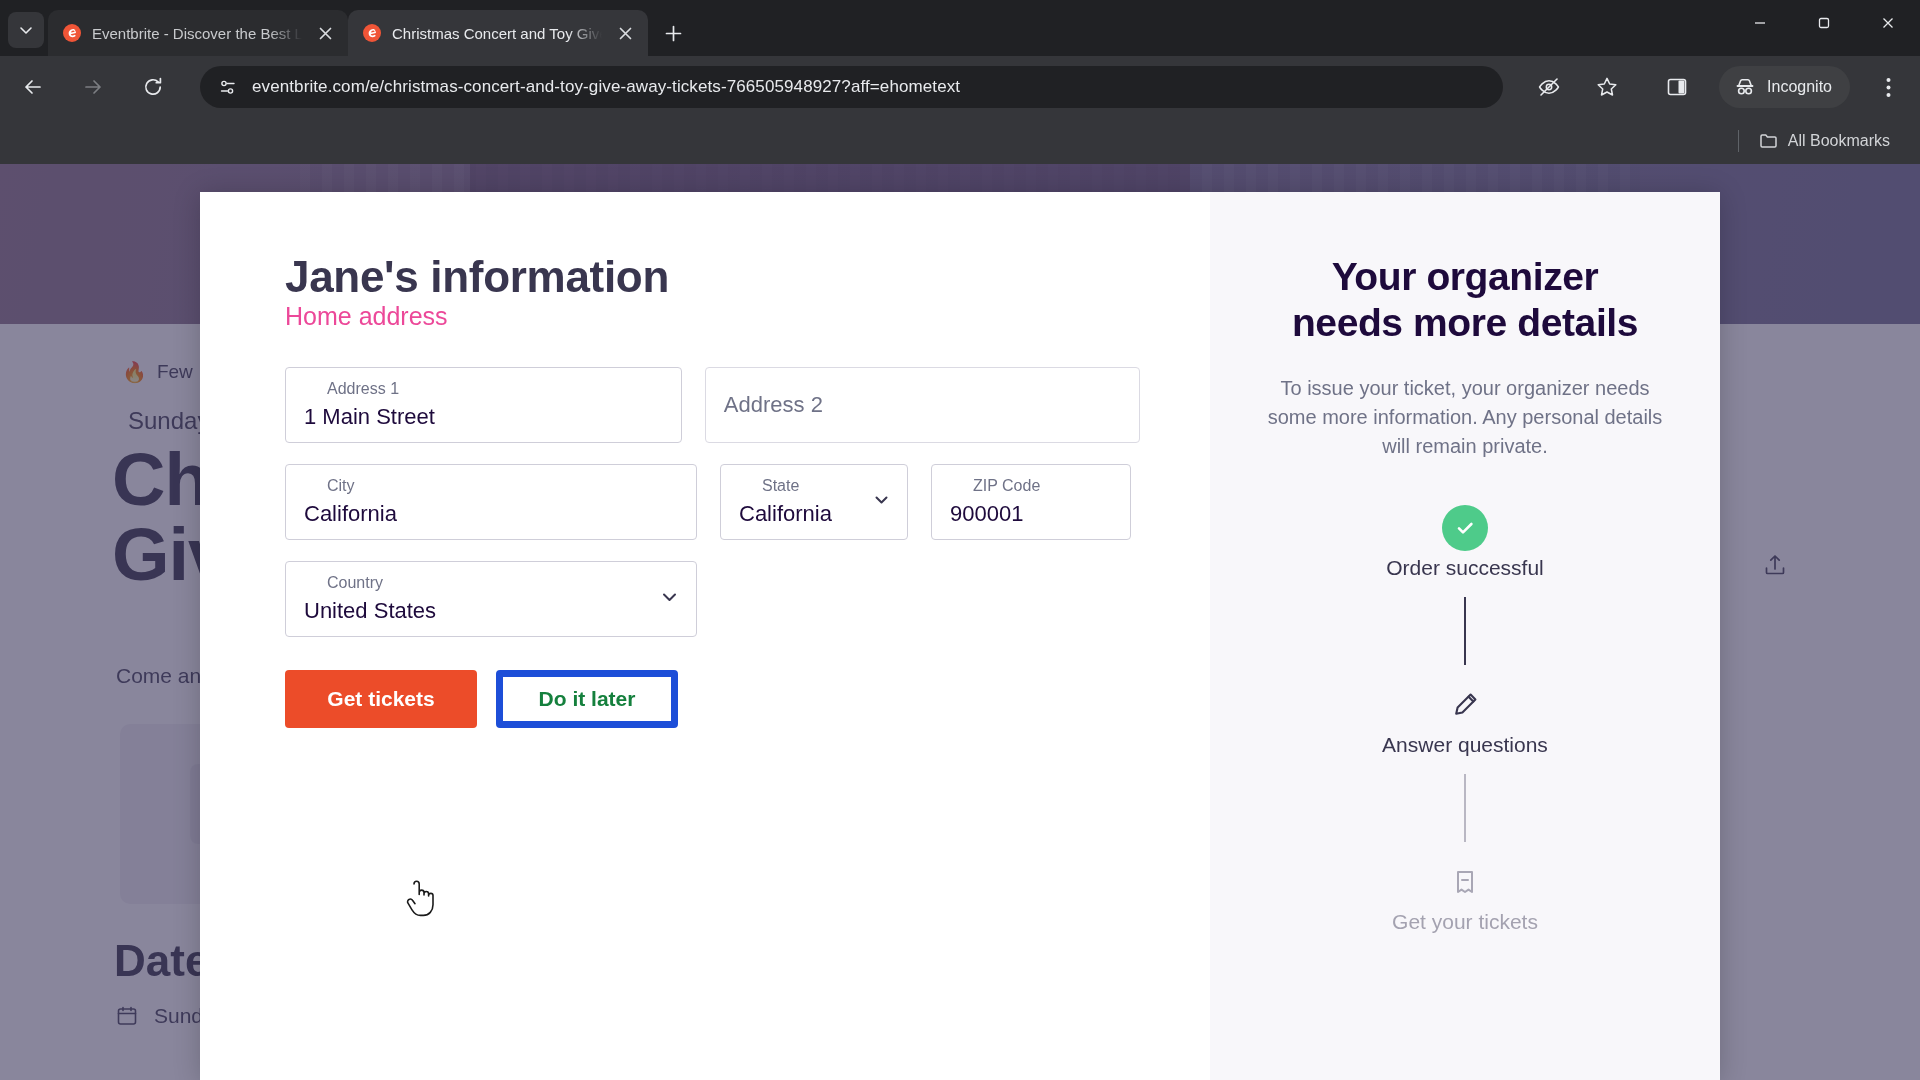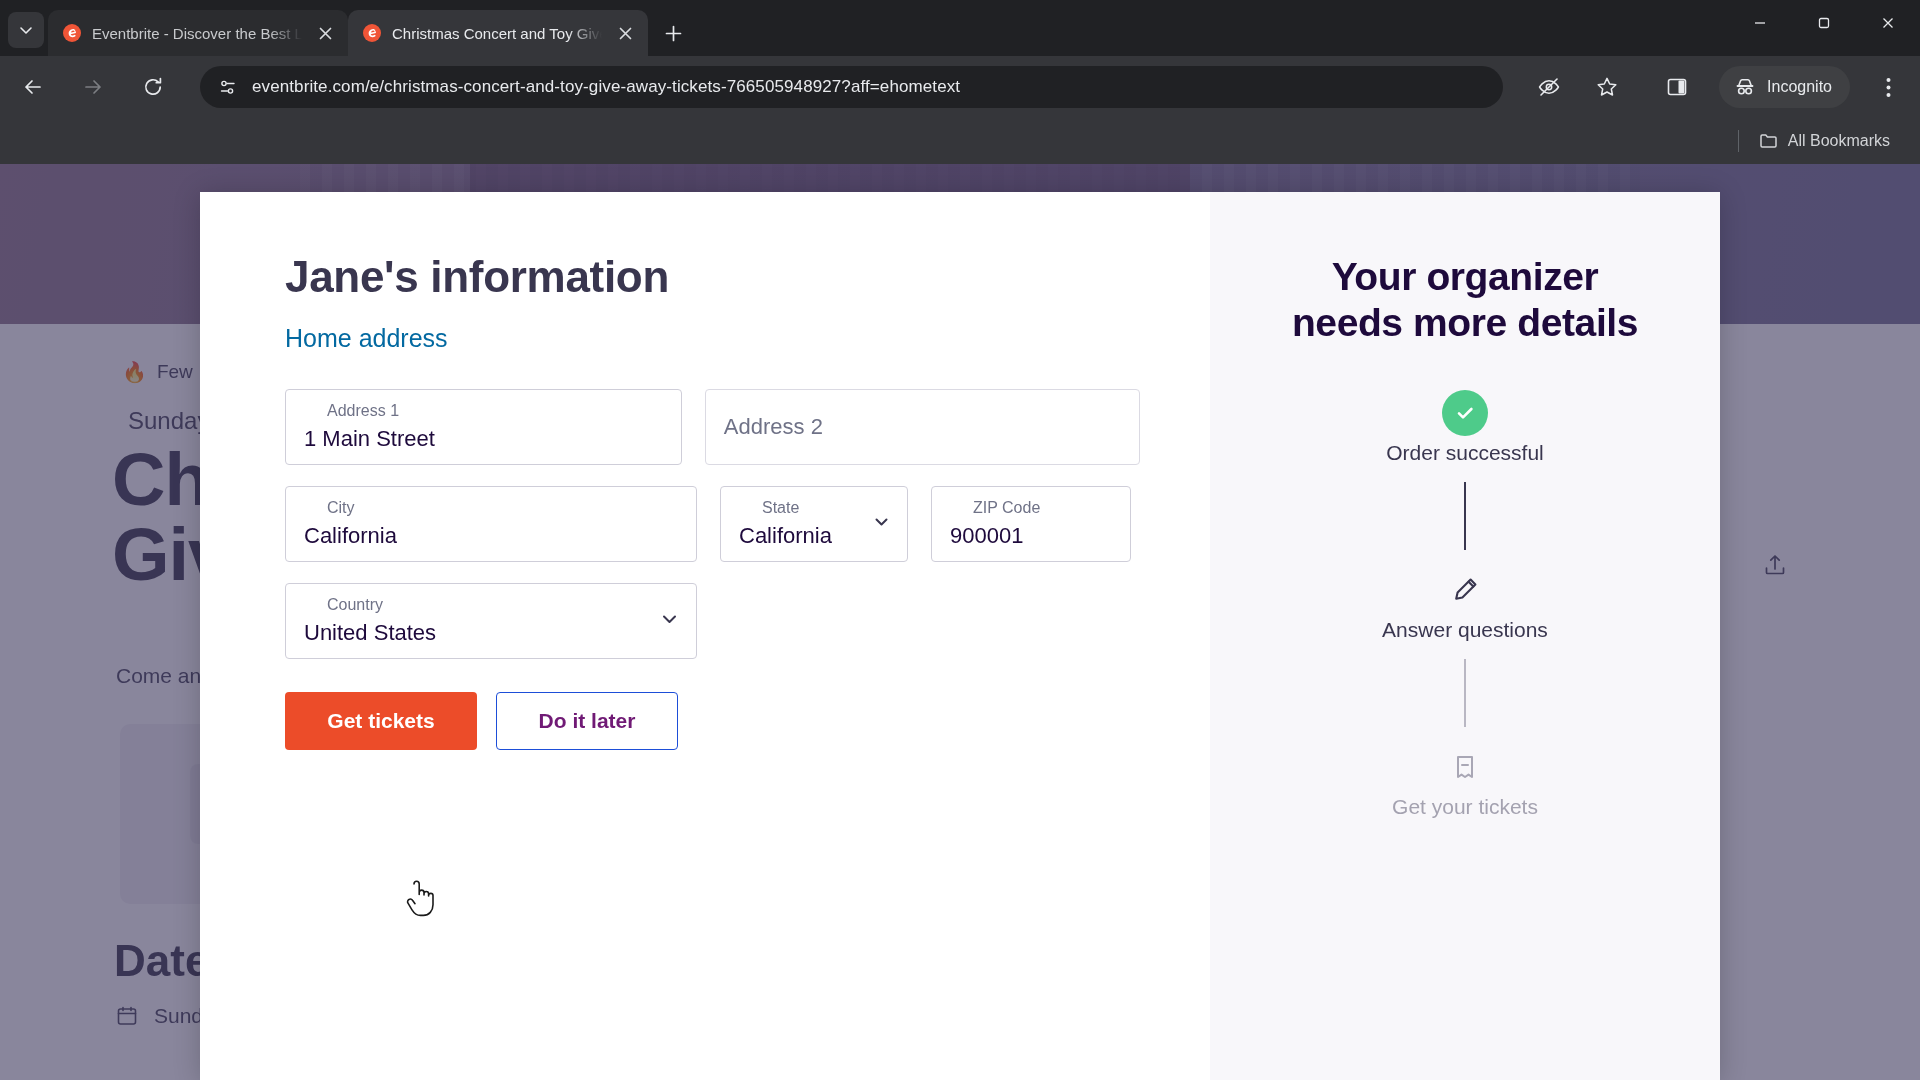--- a/index.html
+++ b/index.html
@@ -154,21 +154,21 @@
   
   .modal {
     position: absolute; left: 200px; top: 28px; width: 1520px; height: 890px;
     background: #ffffff; display: flex; overflow: hidden;
     box-shadow: 0 2px 26px rgba(0,0,0,.2);
   }
   .modal-left { width: 1010px; padding: 60px 70px 0 85px; }
   .modal-title {
     font-size: 44px; font-weight: 700; color: #39364f; letter-spacing: -.3px;
   }
-  .modal-subtitle { font-size: 25px; color: #0369a1; margin-top: 22px; }
+  .modal-subtitle { font-size: 25px; color: #ec4899; }
 
   .form { margin-top: 36px; }
   .form-row { display: flex; gap: 23px; margin-bottom: 21px; }
 
   .field {
     position: relative; border: 1px solid #dbdae3; border-radius: 4px;
     height: 76px; background: #fff; padding: 11px 16px 0 18px;
   }
   .field.filled { border-color: #cfced9; }
   .field-label {
@@ -194,22 +194,22 @@
   .w-zip   { width: 200px; }
   .w-country { width: 412px; }
 
   .btn-row { display: flex; gap: 19px; margin-top: 33px; align-items: center; }
   .btn {
     height: 58px; border-radius: 4px; display: flex; align-items: center;
     justify-content: center; font-size: 21px; font-weight: 700; cursor: pointer;
   }
   .btn-primary { width: 192px; background: #ec4c29; color: #ffffff; }
   .btn-secondary {
-    width: 182px; background: #ffffff; color: #701a75;
-    border: 1px solid #1d4ed8; font-weight: 700;
+    width: 182px; background: #ffffff; color: #15803d;
+    border: 7px solid #1d4ed8; font-weight: 700;
   }
 
   
   .modal-right {
     width: 510px; background: #f8f7fa; padding: 62px 42px 0 42px;
     display: flex; flex-direction: column; align-items: center;
   }
   .panel-title {
     font-size: 39px; font-weight: 700; color: #1e0a3c; text-align: center;
     line-height: 1.18; letter-spacing: -.4px;
@@ -476,20 +476,21 @@
             <div class="btn btn-secondary">Do it later</div>
           </div>
         </div>
       </div>
 
       <div class="modal-right">
         <div class="panel-title">
           <div>Your organizer</div>
           <div>needs more details</div>
         </div>
+        <div class="panel-desc">To issue your ticket, your organizer needs some more information. Any personal details will remain private.</div>
 
         <div class="stepper">
 
           <div class="step">
             <div class="step-badge">
               <svg width="24" height="24" viewBox="0 0 24 24">
                 <path d="M6 12.4l4 4L18.4 8" fill="none" stroke="#ffffff" stroke-width="2.6" stroke-linecap="round" stroke-linejoin="round"></path>
               </svg>
             </div>
             <div class="step-label">Order successful</div>

